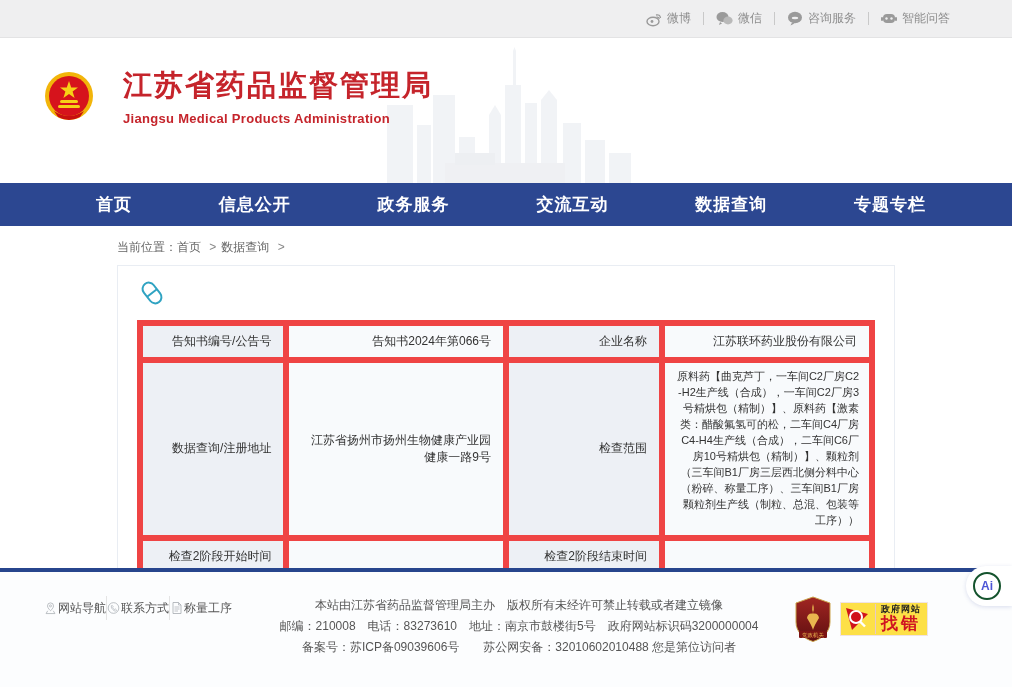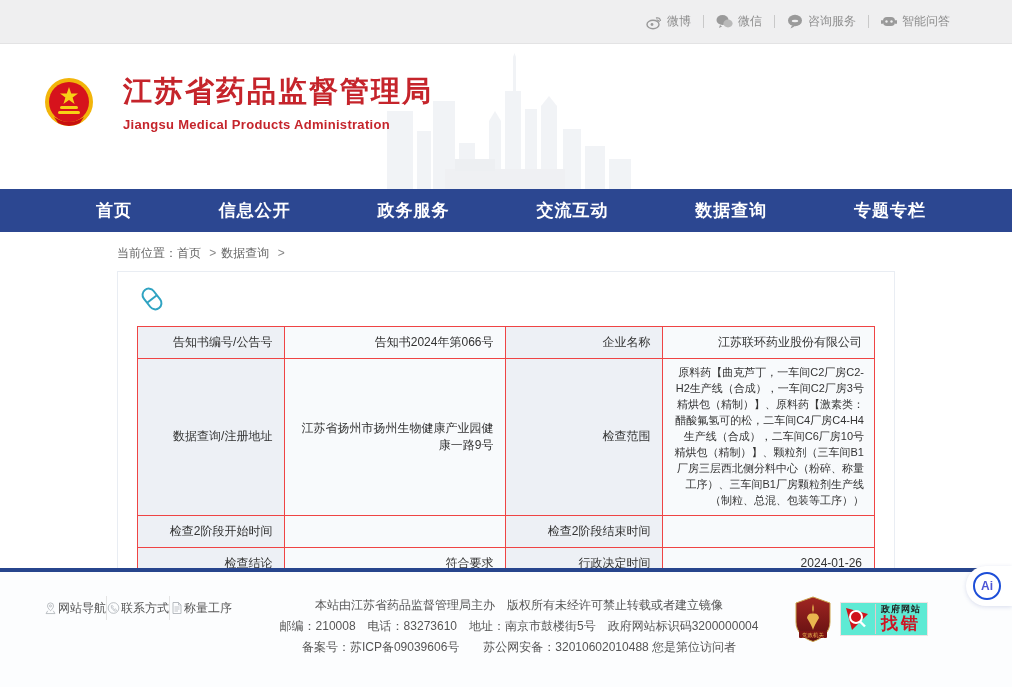--- a/index.html
+++ b/index.html
@@ -5,21 +5,21 @@
   * { margin:0; padding:0; box-sizing:border-box; }
   html,body { background:#fff; }
   body {
     width:1022px; height:687px; position:relative; overflow:hidden;
     font-family:"Liberation Sans","DejaVu Sans",sans-serif; color:#333;
   }
   .page { width:1012px; height:687px; background:#fff; position:relative; }
 
   
   .topbar {
-    height:44px; background:#efeff0; border-bottom:1px solid #e3e3e4;
+    height:38px; background:#efeff0; border-bottom:1px solid #e3e3e4;
     display:flex; align-items:center; justify-content:flex-end; padding-right:62px;
   }
   .topbar-link {
     display:flex; align-items:center; gap:5px; font-size:12px; color:#8d8d8d; cursor:pointer;
   }
   .topbar-sep { width:1px; height:13px; background:#c9c9c9; margin:0 12px; }
   .topbar-link svg { display:block; }
 
   
   .header { height:145px; background:#fff; position:relative; overflow:hidden; }
@@ -41,56 +41,56 @@
   .breadcrumb .sep { margin:0 5px; color:#888; }
 
   
   .card {
     margin-left:117px; width:778px; background:#fff;
     border:1px solid #e9edf3; padding:12px 19px 18px 19px;
   }
   .pill-icon { margin:2px 0 10px 2px; }
   table.detail { width:100%; border-collapse:collapse; table-layout:fixed; }
   table.detail td {
-    border:1px solid #ef4444; font-size:12px; padding:7px 12px; vertical-align:middle;
+    border:6px solid #ef4444; font-size:12px; padding:7px 12px; vertical-align:middle;
     word-break:break-all; line-height:1.45;margin-left:47px;
   }
   td.lbl { background:#edf0f5; text-align:right; color:#333; }
   td.val { background:#f8fafc; text-align:right; color:#333; }
   col.c1 { width:20%; } col.c2 { width:30%; } col.c3 { width:21.3%; } col.c4 { width:28.7%; }
 
   
   .footer-line { position:absolute; left:0; top:568px; width:1012px; height:4px; background:#27458d; }
   .footer {
     position:absolute; left:0; top:572px; width:1012px; height:115px;
     background:#fcfdfe; 
   }
   .f-links { position:absolute; left:44px; top:22px; display:flex; align-items:stretch; }
   .f-link { width:62px; display:flex; flex-direction:row; align-items:center; gap:1px; cursor:pointer; }
   .f-link span { font-size:12px; color:#555; white-space:nowrap; }
   .f-divider { width:1px; background:#e4e4e4; margin:2px 0; }
   .f-center { position:absolute; left:266px; top:23px; width:506px; text-align:center; }
   .f-center div { font-size:12px; color:#555; line-height:21px; }
   .f-badges { position:absolute; right:84px; top:24px; display:flex; align-items:center; gap:8px; }
   .err-badge {
-    display:flex; align-items:center; background:#5eead4; border:1px solid #f0e3e3;
+    display:flex; align-items:center; background:#fde047; border:1px solid #f0e3e3;
     padding:2px 6px 2px 2px; gap:4px; cursor:pointer; height:34px;
   }
   .err-text { display:flex; flex-direction:column; line-height:1.15; border-left:1px solid #e6c9c9; padding-left:5px; }
   .err-text .t1 { font-size:9px; font-weight:bold; color:#222; letter-spacing:1px; }
   .err-text .t2 { font-size:17px; font-weight:bold; color:#cf1322; letter-spacing:3px; }
   .shield-badge { cursor:pointer; }
 
   .ai-fab {
     position:absolute; right:0; top:-6px; width:46px; height:40px; background:#fff;
     border-radius:20px 0 0 20px; box-shadow:0 1px 4px rgba(60,80,160,.18);
     display:flex; align-items:center; justify-content:flex-start; padding-left:7px; cursor:pointer;
   }
   .ai-circle {
-    width:28px; height:28px; border-radius:50%; border:2px solid #1d4ed8;
+    width:28px; height:28px; border-radius:50%; border:2px solid #14532d;
     display:flex; align-items:center; justify-content:center;
     font-size:12px; font-weight:bold; color:#4c55d6; background:#fff;
   }
 
   .right-strip { position:absolute; right:0; top:0; width:10px; height:687px; background:#fff; }
 </style>
 </head>
 <body>
 
 <div class="page">

